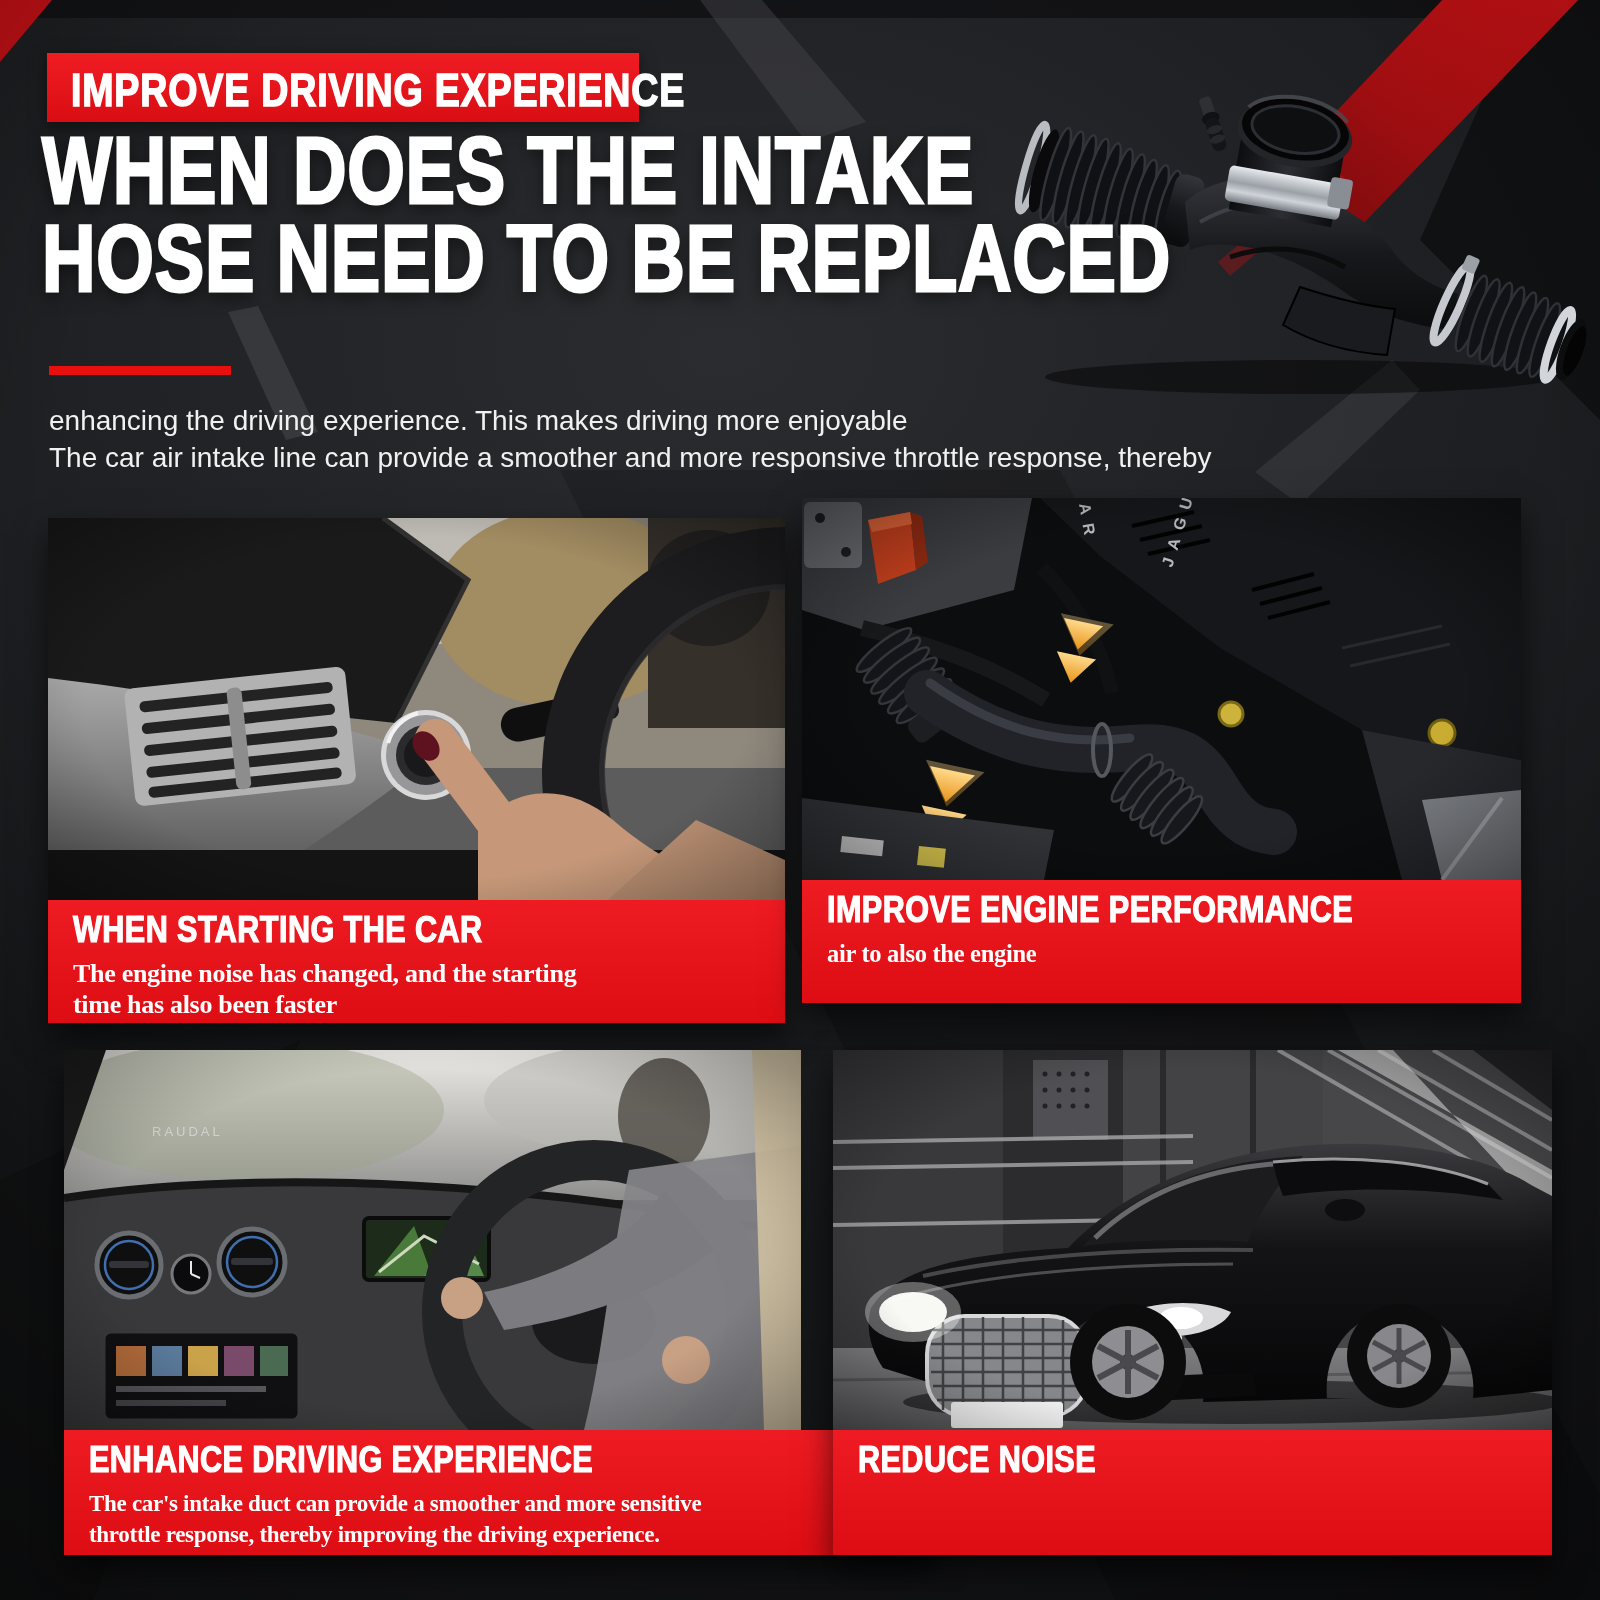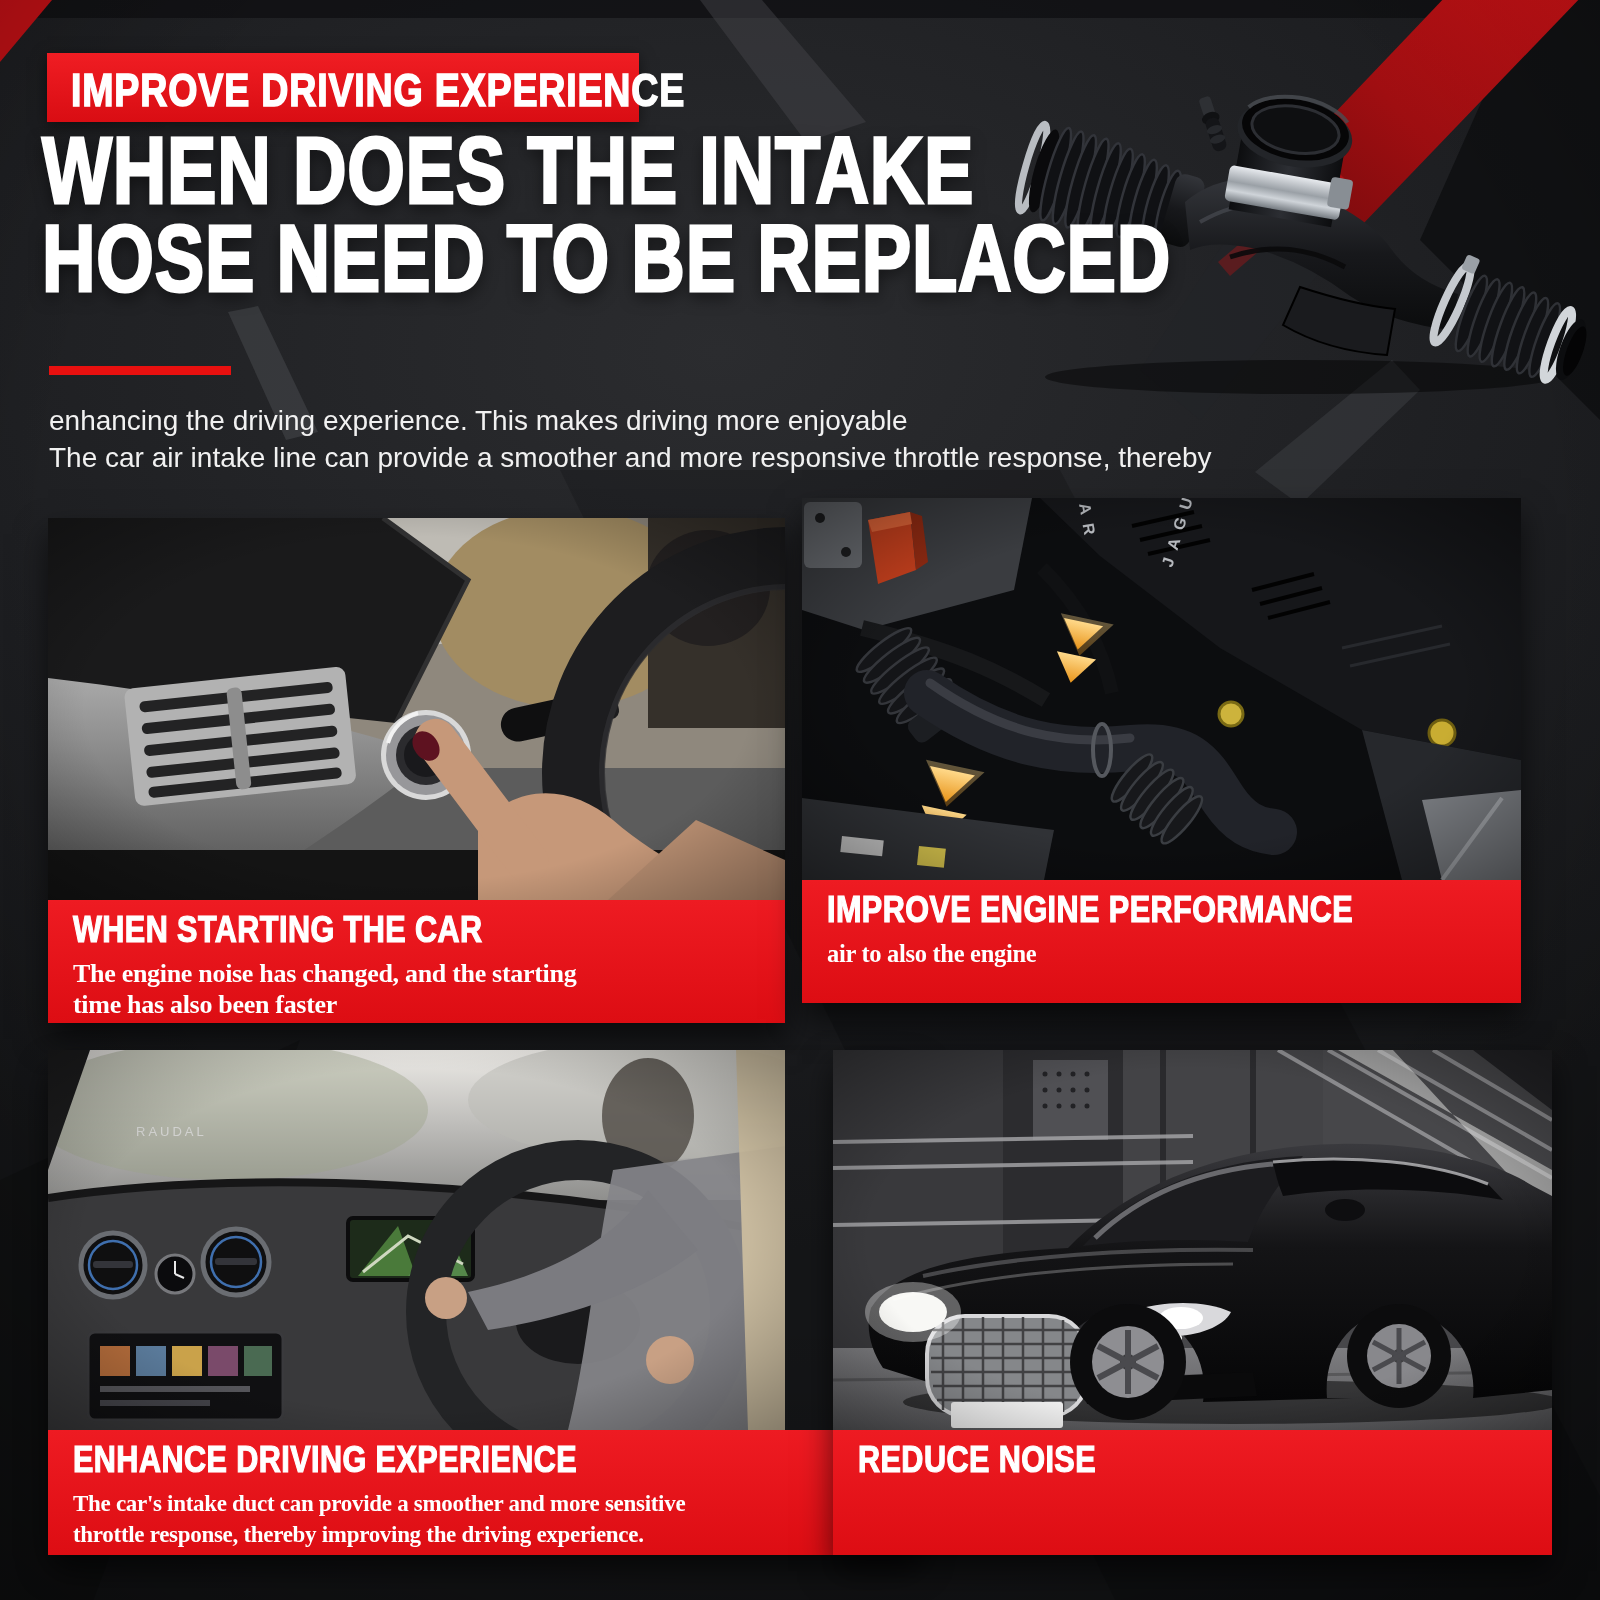--- a/index.html
+++ b/index.html
@@ -32,21 +32,21 @@
     transform:scaleX(.85);transform-origin:0 0;}
   .band-body{position:absolute;left:25px;top:58px;color:#fff;font-weight:700;line-height:31px;
     letter-spacing:-.3px;font-family:Liberation Serif, serif;}
   .band-body span{display:block;white-space:nowrap;}
   #card1 .band-body{font-size:26px;}
   #card2 .band-body{font-size:24.5px;}
   #card3 .band-body{font-size:23px;}
   #card4 .band-body{font-size:23.5px;}
   #card1{left:48px;top:518px;width:737px;}
   #card2{left:802px;top:498px;width:719px;}
-  #card3{left:48px;top:1050px;width:874px;border-radius:20px;}
+  #card3{left:64px;top:1050px;width:874px;border-radius:20px;}
   #card4{left:833px;top:1050px;width:719px;}
   #card1 .band,#card2 .band{height:123px;}
   #card3 .band,#card4 .band{height:125px;}
 </style>
 </head>
 <body>
 
 <div id="canvas">
 
   <svg class="abs" width="1600" height="1600" viewBox="0 0 1600 1600" style="left:0;top:0;z-index:0;">

